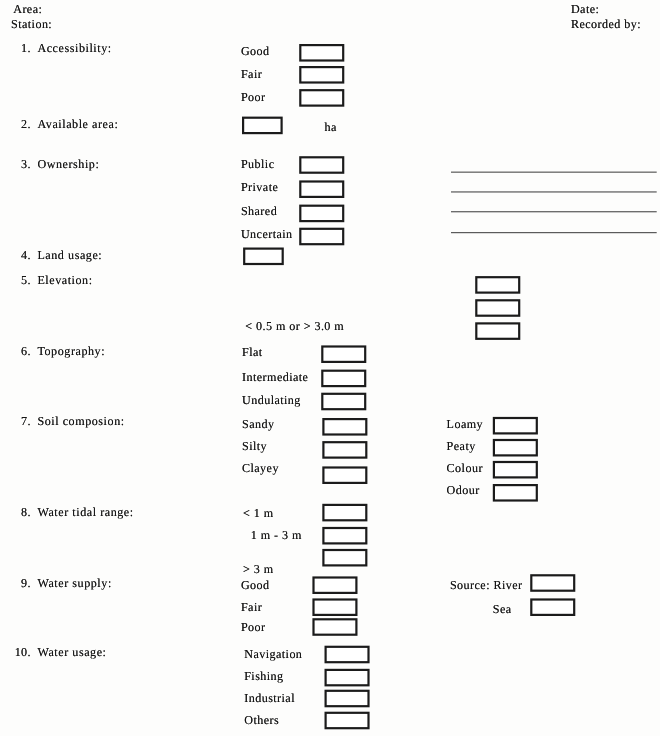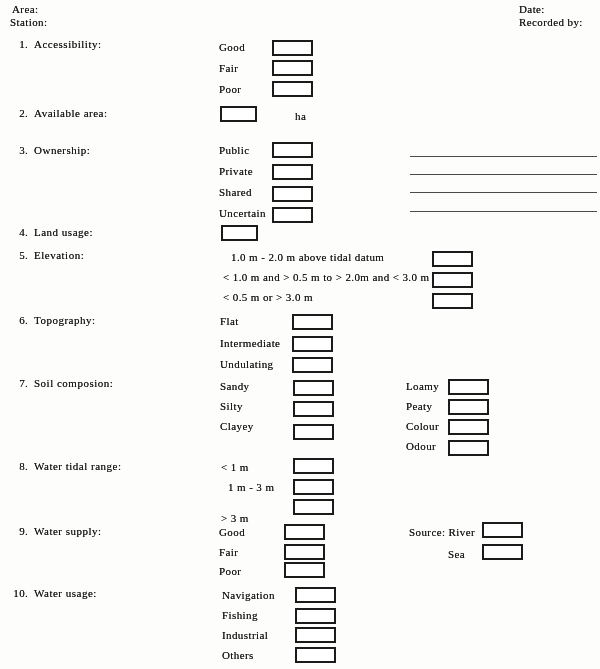--- a/index.html
+++ b/index.html
@@ -65,22 +65,20 @@
   <div class="cbox" style="left:272px;top:207px"></div>
 
   <div class="item" style="left:12px;top:226px">
     <span class="num">4.</span><span class="lbl">Land usage:</span>
   </div>
   <div class="cbox small" style="left:221px;top:225px"></div>
 
   <div class="item" style="left:12px;top:249px">
     <span class="num">5.</span><span class="lbl">Elevation:</span>
   </div>
-  <div class="t" style="left:231px;top:251px">1.0 m - 2.0 m above tidal datum</div>
-  <div class="t" style="left:223px;top:271px">&lt; 1.0 m and &gt; 0.5 m to &gt; 2.0m and &lt; 3.0 m</div>
   <div class="t" style="left:223px;top:291px">&lt; 0.5 m or &gt; 3.0 m</div>
   <div class="cbox" style="left:432px;top:251px"></div>
   <div class="cbox" style="left:432px;top:272px"></div>
   <div class="cbox" style="left:432px;top:293px"></div>
 
   <div class="item" style="left:12px;top:314px">
     <span class="num">6.</span><span class="lbl">Topography:</span>
   </div>
   <div class="t" style="left:220px;top:315px">Flat</div>
   <div class="t" style="left:220px;top:337px">Intermediate</div>

